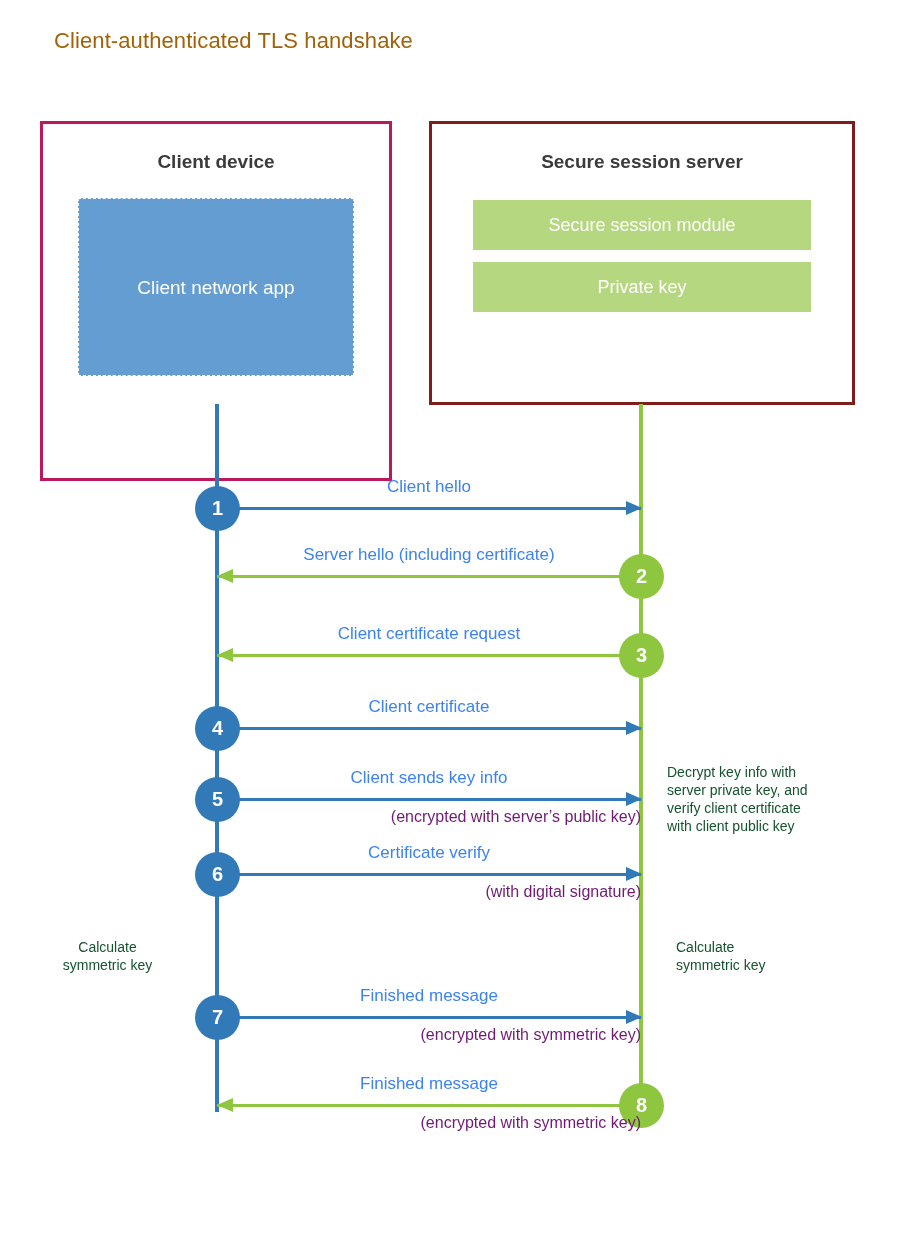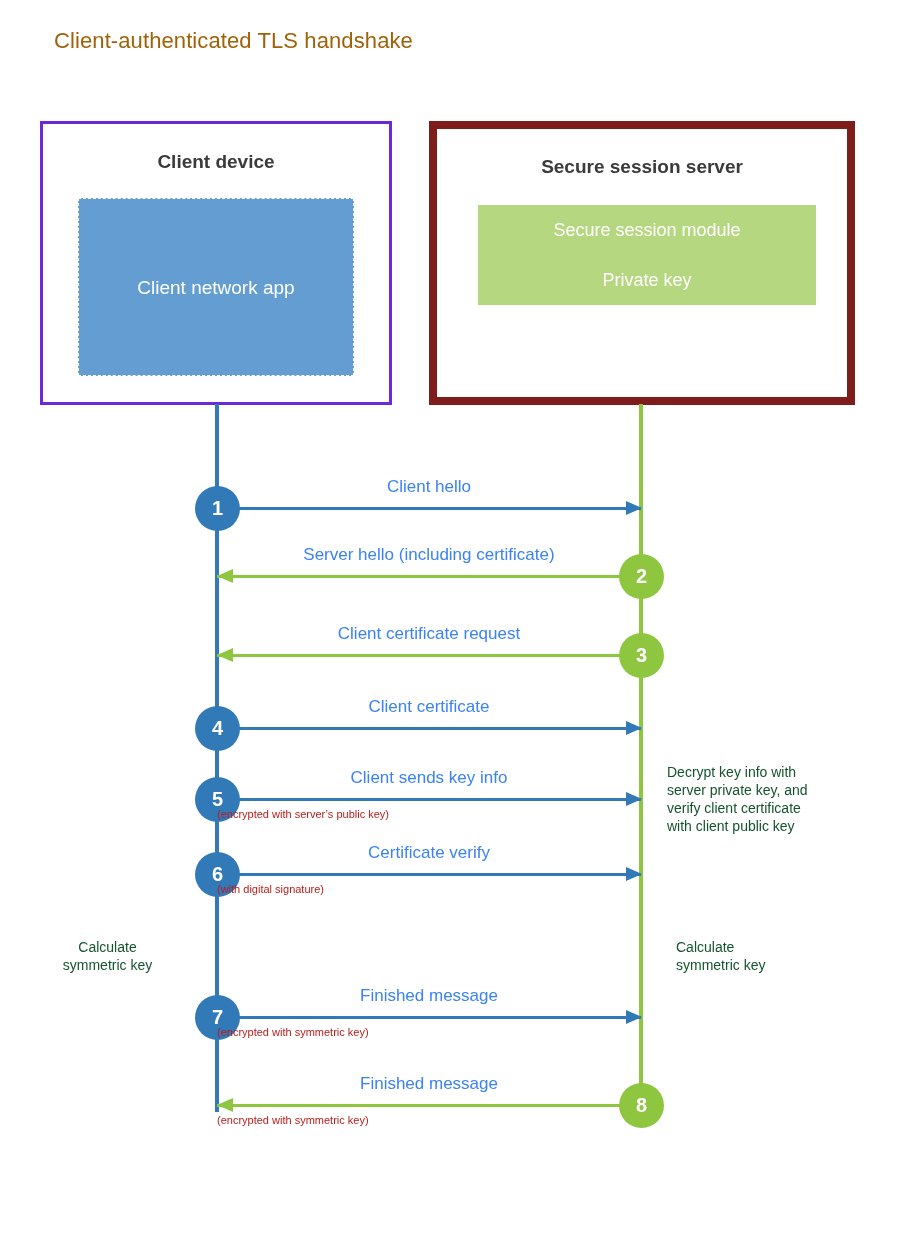--- a/index.html
+++ b/index.html
@@ -38,29 +38,29 @@
   
   .entity-box {
     position: absolute;
     background: #ffffff;
     box-sizing: border-box;
   }
   .entity-box.client {
     left: 40px;
     top: 121px;
     width: 352px;
-    height: 284px;
-    border: 3px solid #6d28d9;
+    height: 360px;
+    border: 3px solid #be185d;
   }
   .entity-box.server {
     left: 429px;
     top: 121px;
     width: 426px;
     height: 284px;
-    border: 8px solid #7f1d1d;
+    border: 3px solid #7f1d1d;
   }
   .entity-title {
     position: absolute;
     left: 0;
     right: 0;
     top: 27px;
     text-align: center;
     font-size: 19px;
     font-weight: bold;
     color: #3b3b3b;
@@ -93,20 +93,21 @@
     width: 338px;
   }
   .server-row {
     height: 50px;
     background: #b5d780;
     color: #ffffff;
     font-size: 18px;
     display: flex;
     align-items: center;
     justify-content: center;
+    margin-bottom: 12px;
   }
 
   
   .lifeline {
     position: absolute;
     width: 4px;
   }
   .lifeline.client-line {
     left: 215px;
     top: 404px;
@@ -182,23 +183,23 @@
     text-align: center;
     font-size: 17px;
     color: #3b82f6;
     top: -30px;
     white-space: nowrap;
   }
   .msg-sub {
     position: absolute;
     left: 67px;
     width: 424px;
-    text-align: left;
-    font-size: 11px;
-    color: #b91c1c;
+    text-align: right;
+    font-size: 16px;
+    color: #701a75;
     top: 10px;
     white-space: nowrap;
   }
 
   
   .note {
     position: absolute;
     font-size: 14px;
     line-height: 18px;
     color: #14532d;

